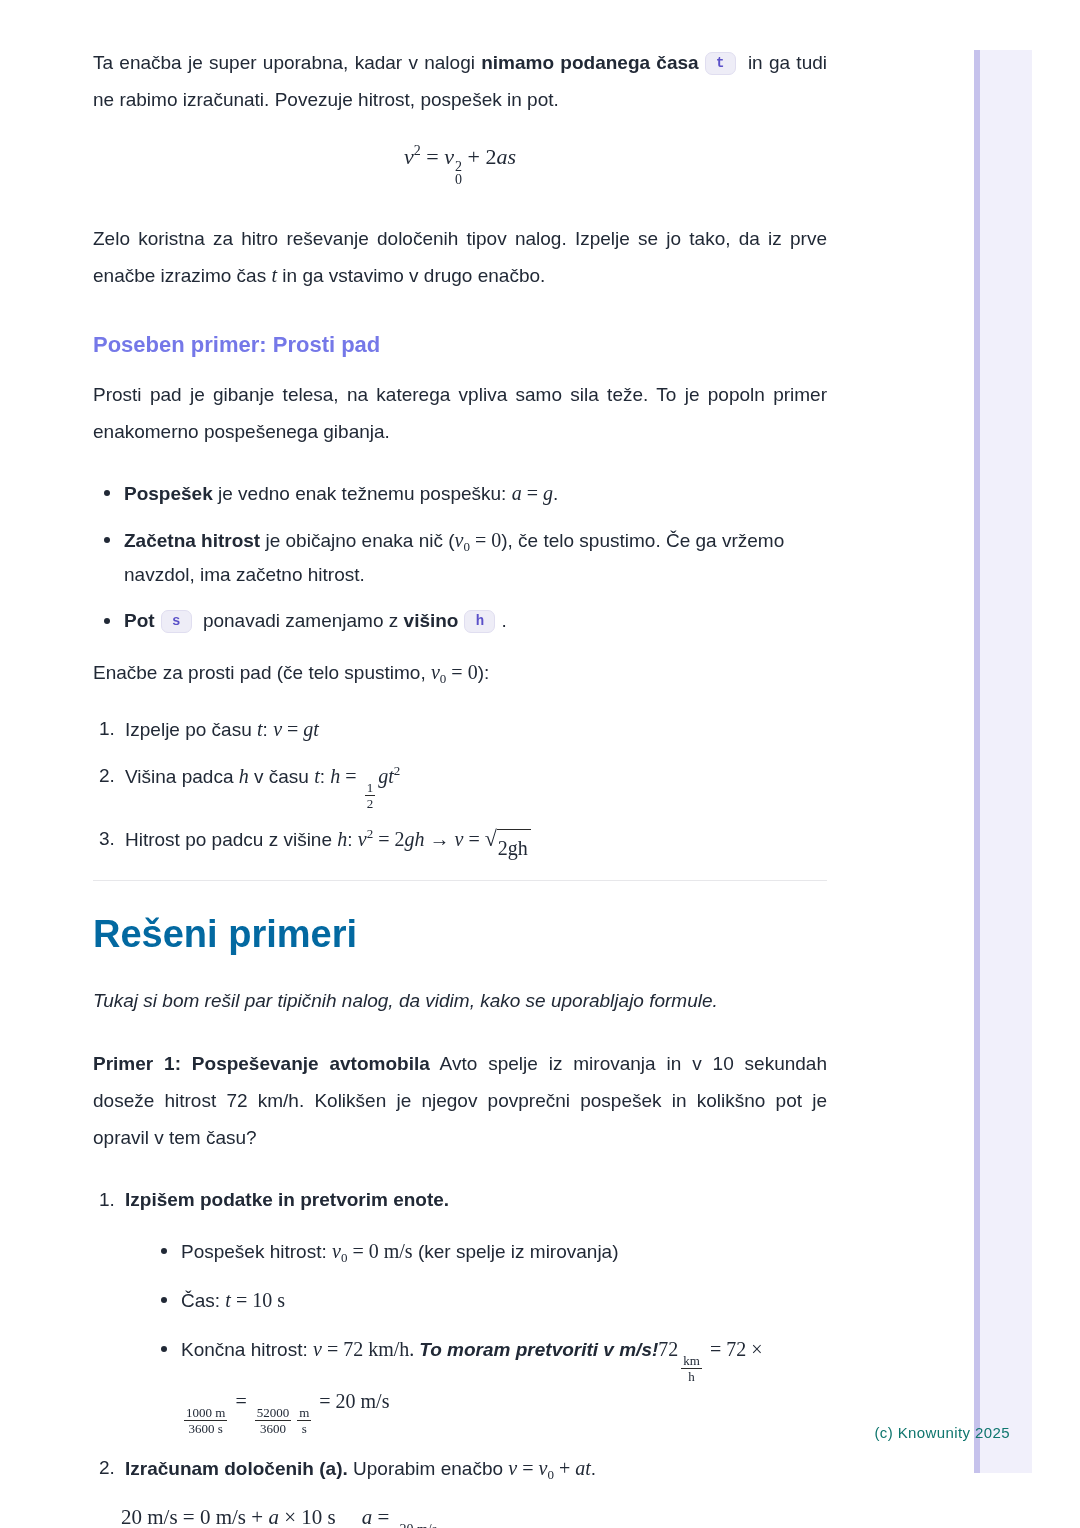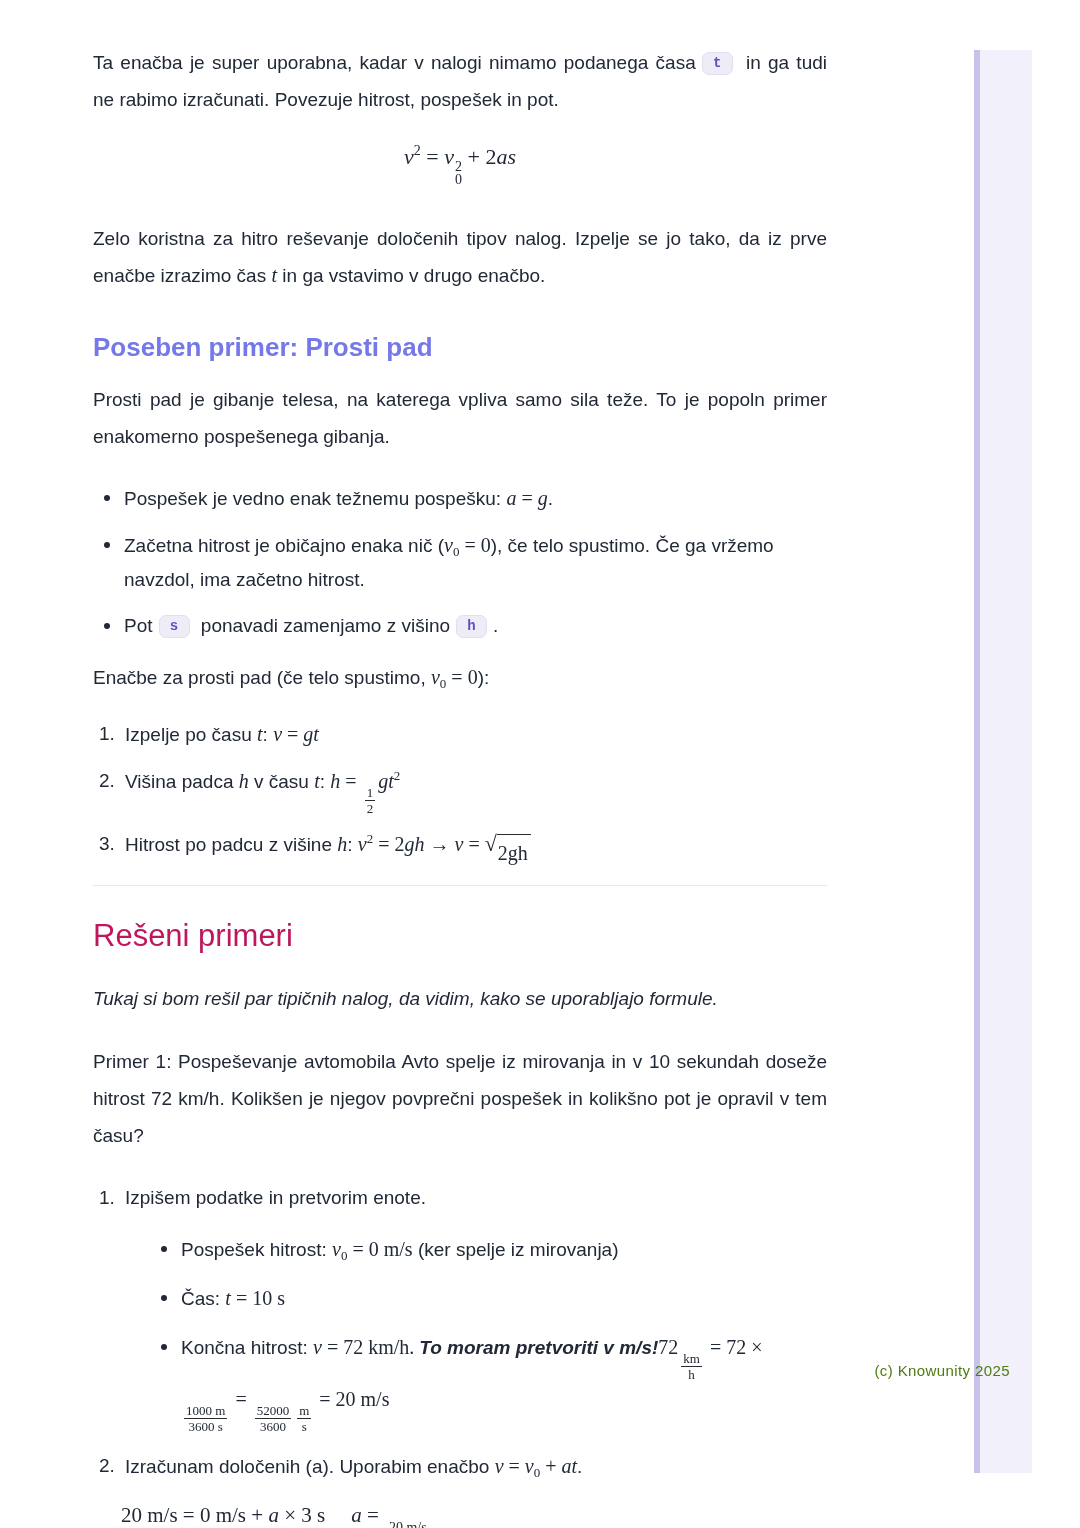--- a/index.html
+++ b/index.html
@@ -6,21 +6,21 @@
   body{
     width:1080px;height:1528px;position:relative;overflow:hidden;
     background:#ffffff;color:#212936;
     font-family:"Liberation Sans",sans-serif;
     -webkit-font-smoothing:antialiased;
   }
   .content{position:absolute;left:93px;top:0;width:734px;padding-top:44px;}
 
   p.body{font-size:19px;line-height:37px;text-align:justify;margin:0 0 26px;}
   p.em-par{font-style:italic;text-align:left;}
-  strong{font-weight:400;}
+  strong{font-weight:700;}
 
   
   .math{font-family:"Liberation Serif",serif;font-size:20px;font-style:normal;}
   .mi{font-style:italic;}
   .rm{font-style:normal;}
   sup.msup{font-size:13px;font-style:normal;line-height:0;vertical-align:8px;}
   sub.msub{font-size:13px;font-style:normal;line-height:0;vertical-align:-4px;}
   .ssstack{display:inline-flex;flex-direction:column;align-items:flex-start;
     font-size:13px;line-height:12px;font-style:normal;vertical-align:-6px;margin-left:1px;}
   .frac{display:inline-flex;flex-direction:column;align-items:center;
@@ -28,22 +28,22 @@
   .frac .top{border-bottom:1px solid #2a2a2a;padding:0 2px;}
   .frac .bot{padding:0 2px;}
   .sqrt{display:inline-flex;align-items:flex-start;font-style:normal;}
   .sqrt .sym{font-size:22px;line-height:20px;}
   .sqrt .body{border-top:1.5px solid #2a2a2a;padding:0 3px 0 1px;}
 
   .formula{text-align:center;font-size:22px;margin:24px 0 34px;}
   .formula sup.msup{font-size:14px;vertical-align:9px;}
   .formula .ssstack{font-size:14px;line-height:13px;vertical-align:-7px;}
 
-  h3.section{color:#7578e8;font-size:26px;font-weight:700;margin:38px 0 18px;}
-  h2.section{color:#be185d;font-size:31px;font-weight:400;margin:0 0 26px;}
+  h3.section{color:#7578e8;font-size:22px;font-weight:700;margin:38px 0 18px;}
+  h2.section{color:#0369a1;font-size:38px;font-weight:700;margin:0 0 26px;}
 
   .badge{display:inline-block;min-width:13px;text-align:center;
     background:#eeedf7;border:1px solid #e0def0;border-radius:7px;
     padding:3px 8px 4px;margin:0 6px;
     font-family:"Liberation Mono",monospace;font-size:14px;font-weight:700;
     color:#5a50c8;line-height:1;vertical-align:2px;}
 
   ul.bullets{list-style:none;margin:16px 0 16px;padding:0;}
   ul.bullets>li{position:relative;padding-left:31px;margin-bottom:12px;
     font-size:19px;line-height:34px;}
@@ -62,22 +62,22 @@
   hr.divider{border:none;border-top:1px solid #e7e7ea;margin:14px 0 32px;}
 
   .eq-final{margin:18px 0 0 28px;font-size:21px;}
   .eq-final .frac{font-size:14px;line-height:16px;vertical-align:-10px;}
   .gap{display:inline-block;width:26px;}
 
   .note{font-style:italic;font-weight:bold;}
 
   .next-page-strip{position:absolute;left:974px;top:50px;width:58px;height:1423px;
     box-sizing:border-box;background:#f1f0fb;border-left:6px solid #c6c2ec;}
-  .watermark{position:absolute;top:1362px;right:70px;font-size:15px;
-    color:#4d7c0f;letter-spacing:0.4px;z-index:2;}
+  .watermark{position:absolute;top:1424px;right:70px;font-size:15px;
+    color:#0f766e;letter-spacing:0.4px;z-index:2;}
 </style>
 </head>
 <body>
 
 <div class="content">
 
   <p class="body"><span>Ta enačba je super uporabna, kadar v nalogi </span><strong>nimamo podanega časa</strong><span class="badge">t</span><span> in ga tudi ne rabimo izračunati. Povezuje hitrost, pospešek in pot.</span></p>
 
   <div class="formula math"><span class="mi">v</span><sup class="msup">2</sup><span class="rm"> = </span><span class="mi">v</span><span class="ssstack">
         <span>2</span>
@@ -134,21 +134,21 @@
                 <span class="bot">3600</span>
               </span><span class="frac">
                 <span class="top">m</span>
                 <span class="bot">s</span>
               </span><span class="rm"> = 20 m/s</span></span></li>
       </ul>
     </li>
     <li><span class="num">2.</span><strong>Izračunam določenih (a).</strong><span> Uporabim enačbo </span><span class="math"><span class="mi">v</span><span class="rm"> = </span><span class="mi">v</span><sub class="msub">0</sub><span class="rm"> + </span><span class="mi">at</span></span><span>.</span></li>
   </ol>
 
-  <div class="eq-final math"><span class="rm">20 m/s = 0 m/s + </span><span class="mi">a</span><span class="rm"> × 3 s</span><span class="gap"></span><span class="mi">a</span><span class="rm"> = </span><span class="frac">
+  <div class="eq-final math"><span class="rm">20 m/s = 0 m/s + </span><span class="mi">a</span><span class="rm"> × 10 s</span><span class="gap"></span><span class="mi">a</span><span class="rm"> = </span><span class="frac">
         <span class="top">20 m/s</span>
       </span></div>
 
 </div>
 
 <div class="next-page-strip"></div>
 
 <div class="watermark">(c) Knowunity 2025</div>
 
 </body></html>

